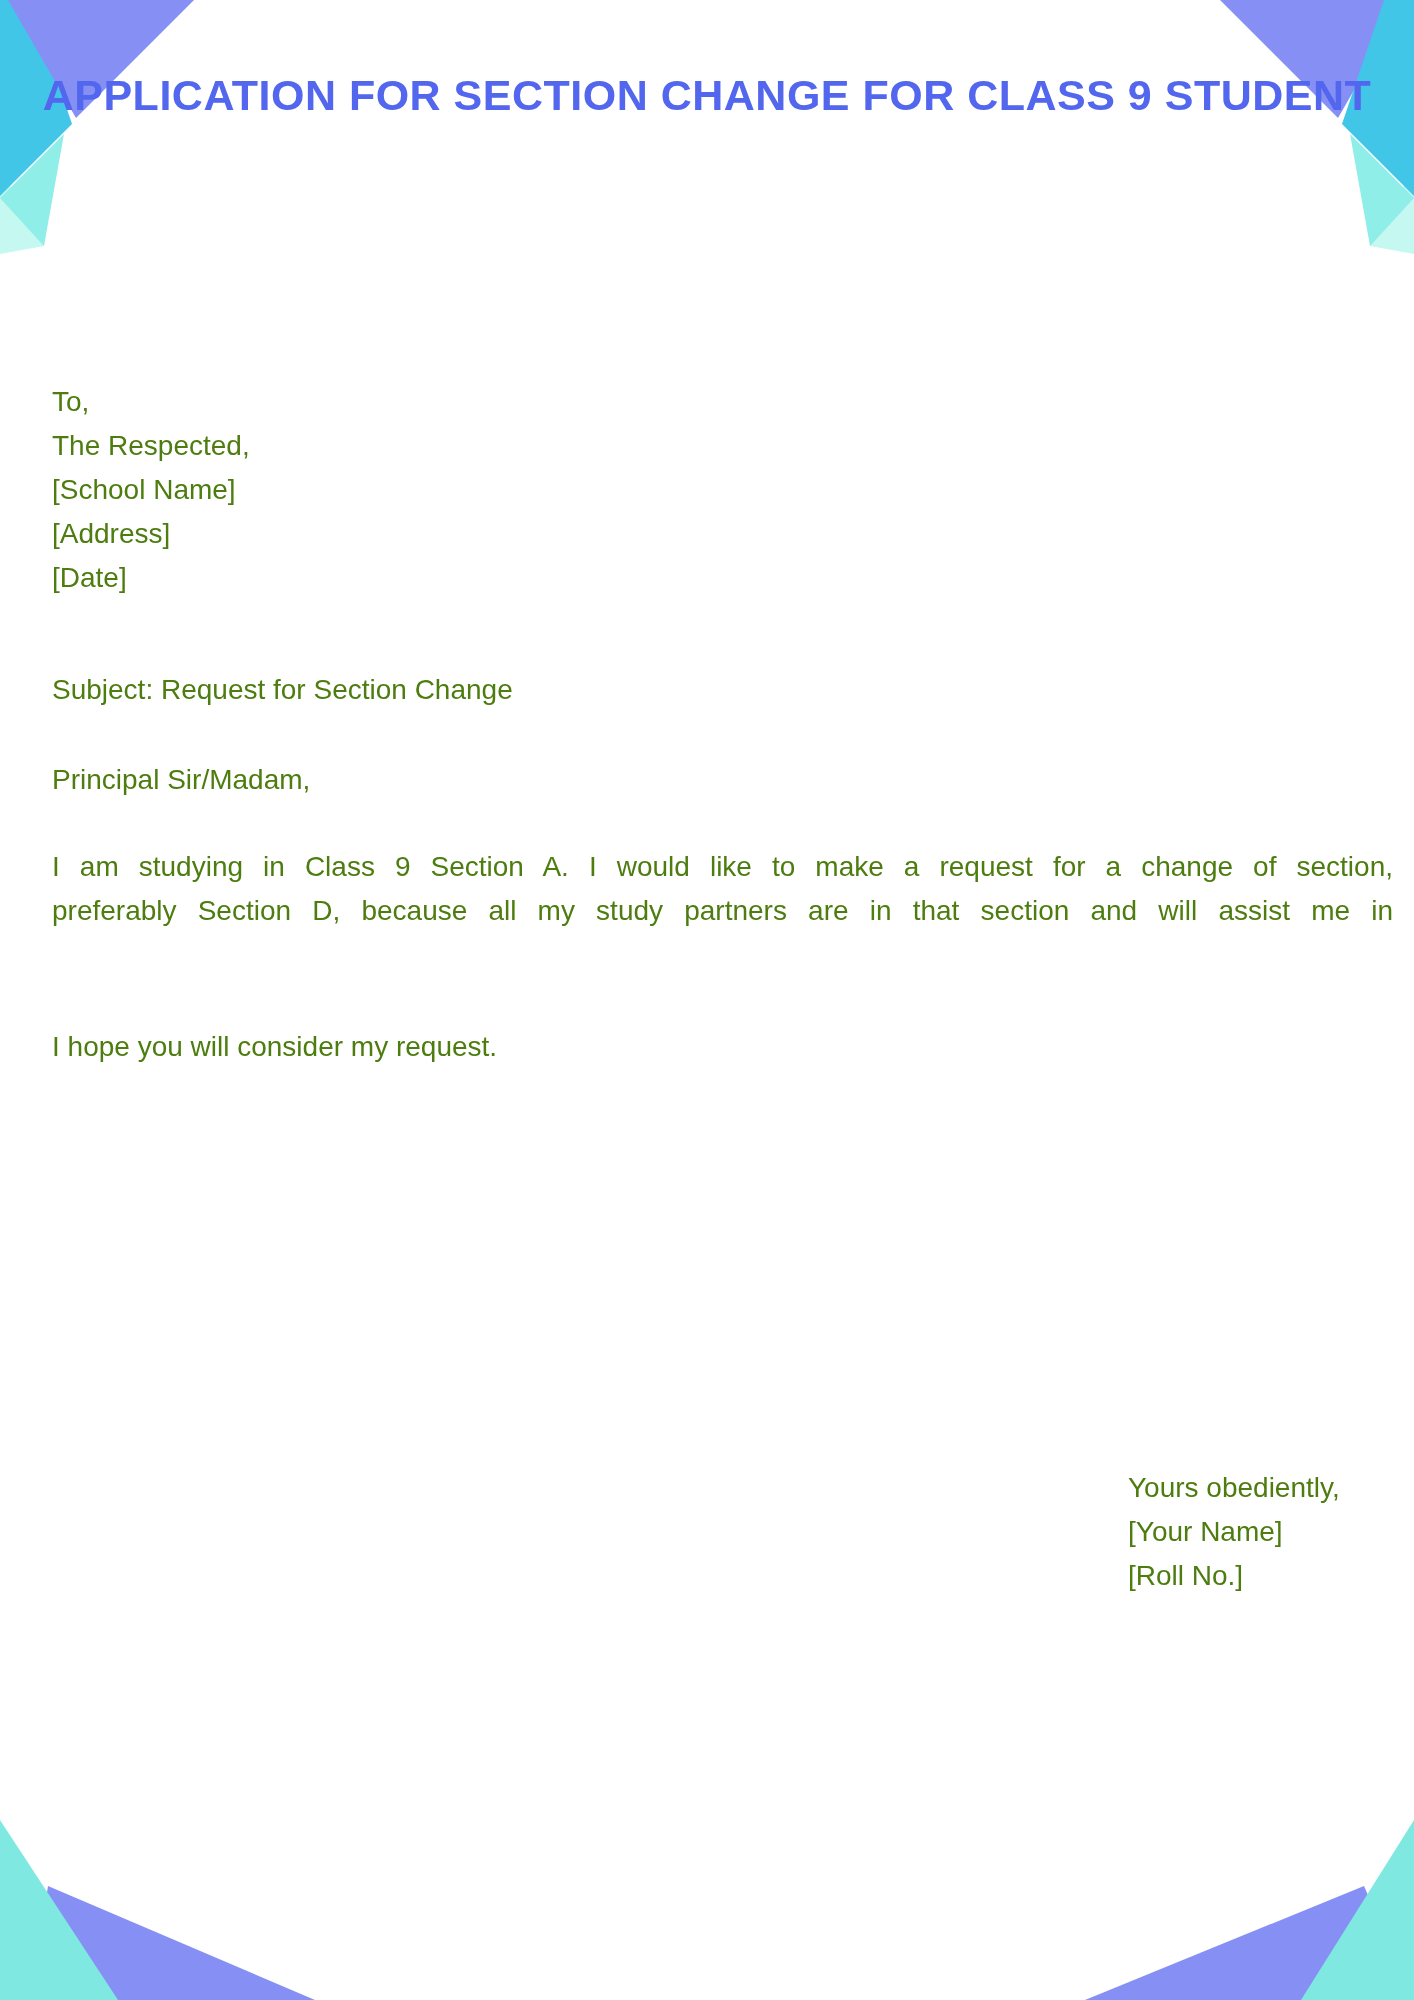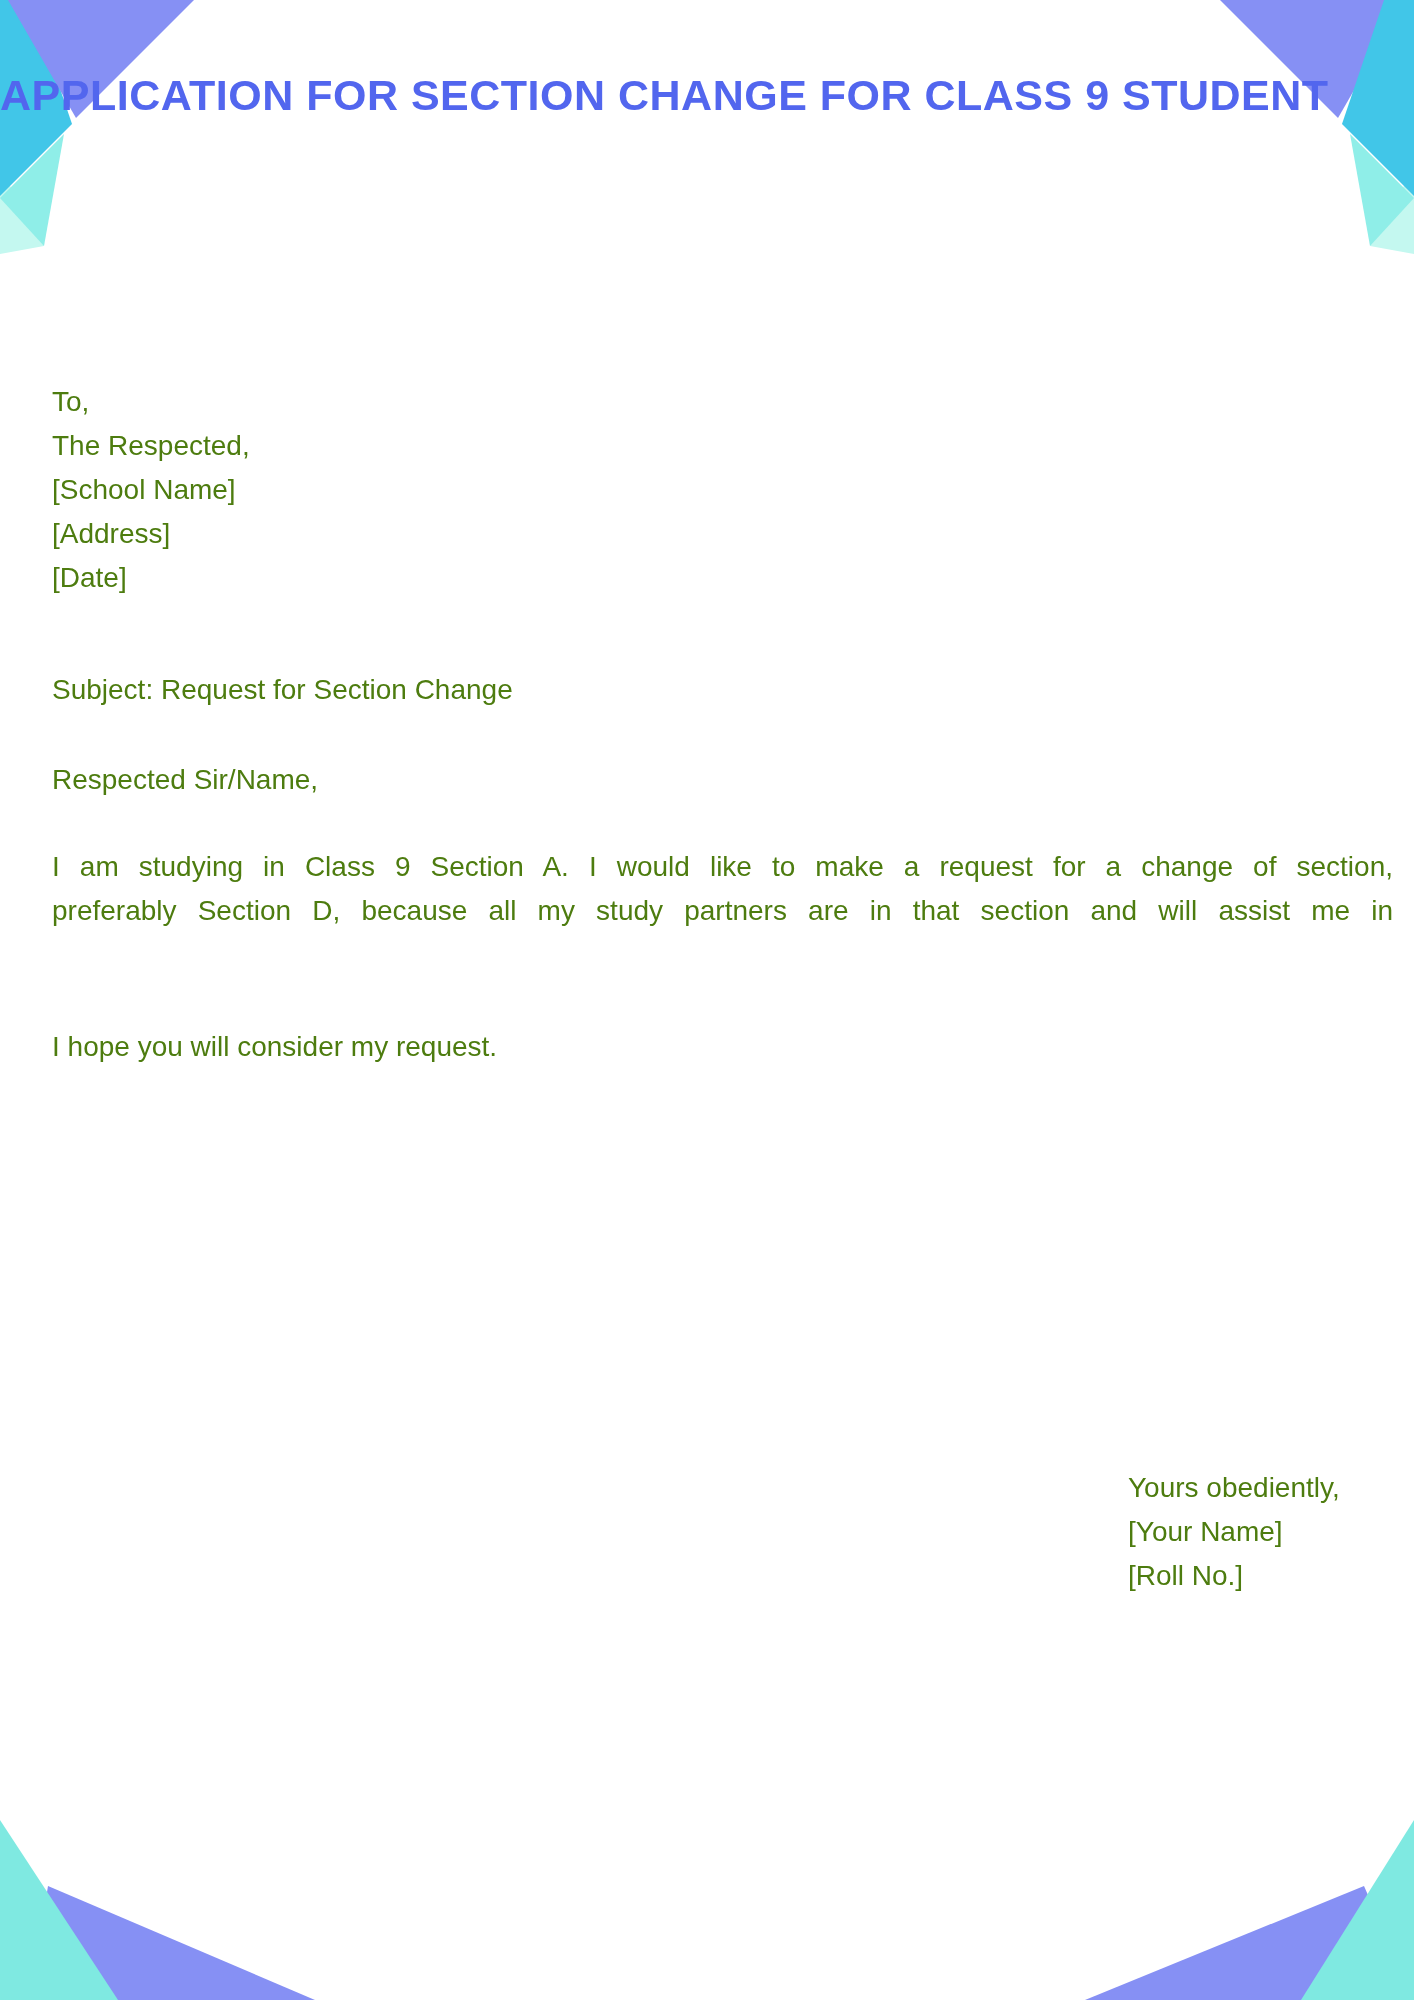--- a/index.html
+++ b/index.html
@@ -17,21 +17,21 @@
     inset: 0;
     width: 1414px;
     height: 2000px;
     display: block;
   }
   .title {
     position: absolute;
     top: 74px;
     left: 0;
     width: 100%;
-    text-align: left;
+    text-align: center;
     font-size: 43px;
     line-height: 43px;
     font-weight: bold;
     letter-spacing: 0.5px;
     white-space: nowrap;
   }
   .textblock {
     position: absolute;
     font-size: 28px;
     line-height: 44px;
@@ -88,21 +88,21 @@
   <div class="textblock address">
     <span class="line">To,</span>
     <span class="line">The Respected,</span>
     <span class="line">[School Name]</span>
     <span class="line">[Address]</span>
     <span class="line">[Date]</span>
   </div>
 
   <div class="textblock subject">Subject: Request for Section Change</div>
 
-  <div class="textblock salutation">Respected Sir/Name,</div>
+  <div class="textblock salutation">Principal Sir/Madam,</div>
 
   <div class="textblock bodypar">
     <span class="line jline">I am studying in Class 9 Section A. I would like to make a request for a change of section,</span>
     <span class="line jline">preferably Section D, because all my study partners are in that section and will assist me in</span>
   </div>
 
   <div class="textblock hope">I hope you will consider my request.</div>
 
   <div class="textblock closing">
     <span class="line">Yours obediently,</span>

